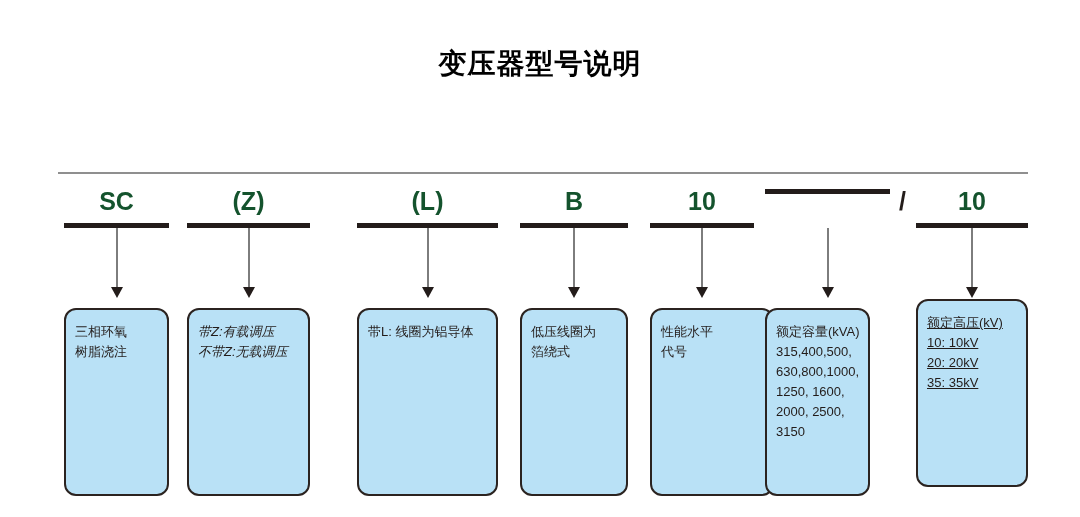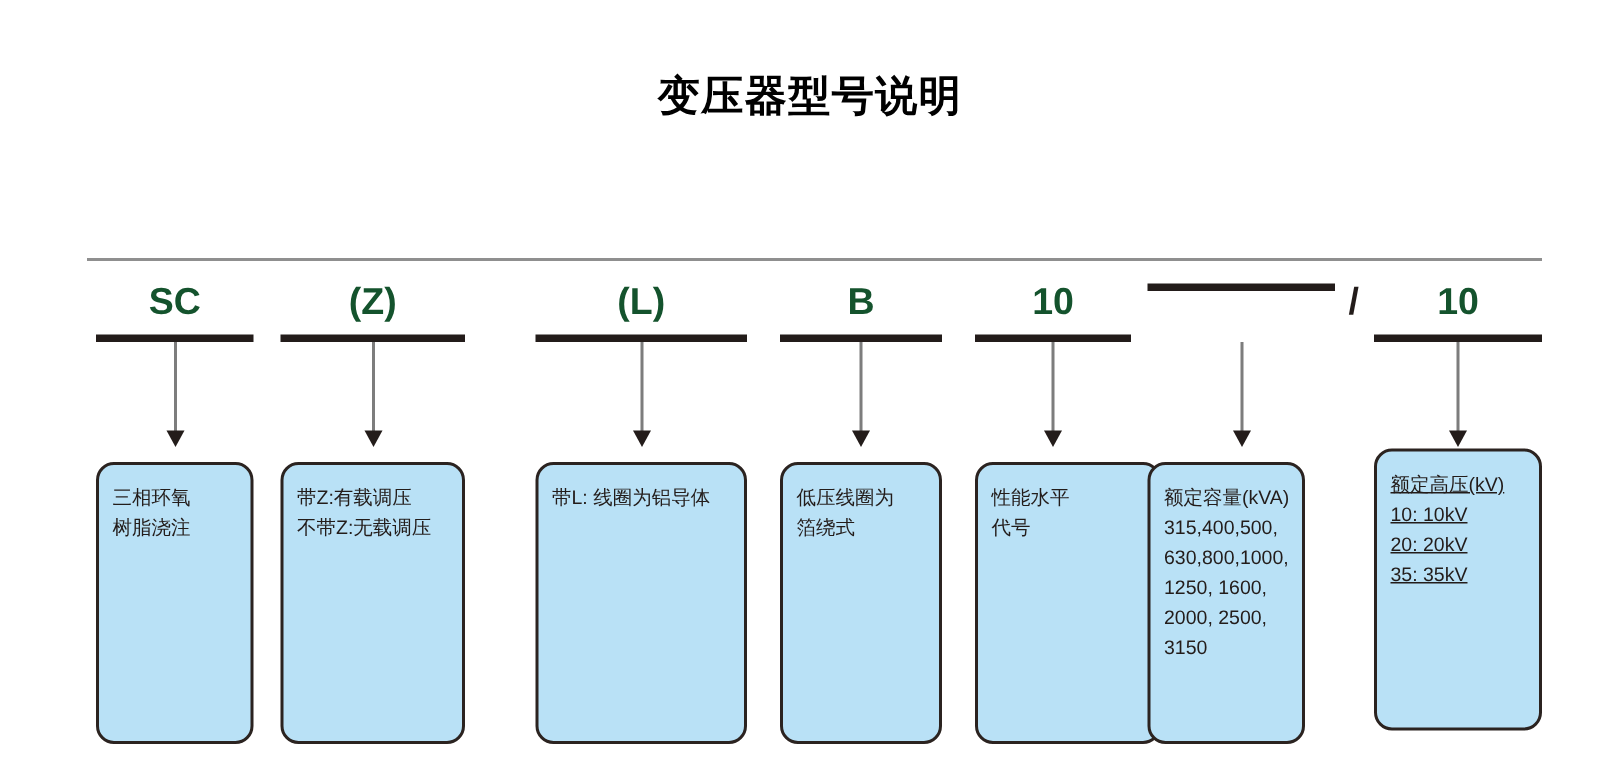--- a/index.html
+++ b/index.html
@@ -104,21 +104,21 @@
     <div class="box" style="left: 64px; width: 105px; top: 308px; height: 188px;">
       <div>三相环氧</div>
       <div>树脂浇注</div>
     </div>
     <div class="col" style="left: 187px; width: 123px;">
       <div class="code">(Z)</div>
       <div class="bar"></div>
     </div>
     <div class="arrow" style="left: 247.5px; height: 60px;"></div>
     <div class="arrowhead" style="left: 242.5px; top: 287px;"></div>
-    <div class="box" style="left: 187px; width: 123px; top: 308px; height: 188px;">
+    <div class="box" style="left: 187px; width: 123px; top: 308px; height: 188px; font-style: italic;">
       <div>带Z:有载调压</div>
       <div>不带Z:无载调压</div>
     </div>
     <div class="col" style="left: 357px; width: 141px;">
       <div class="code">(L)</div>
       <div class="bar"></div>
     </div>
     <div class="arrow" style="left: 426.5px; height: 60px;"></div>
     <div class="arrowhead" style="left: 421.5px; top: 287px;"></div>
     <div class="box" style="left: 357px; width: 141px; top: 308px; height: 188px;">

